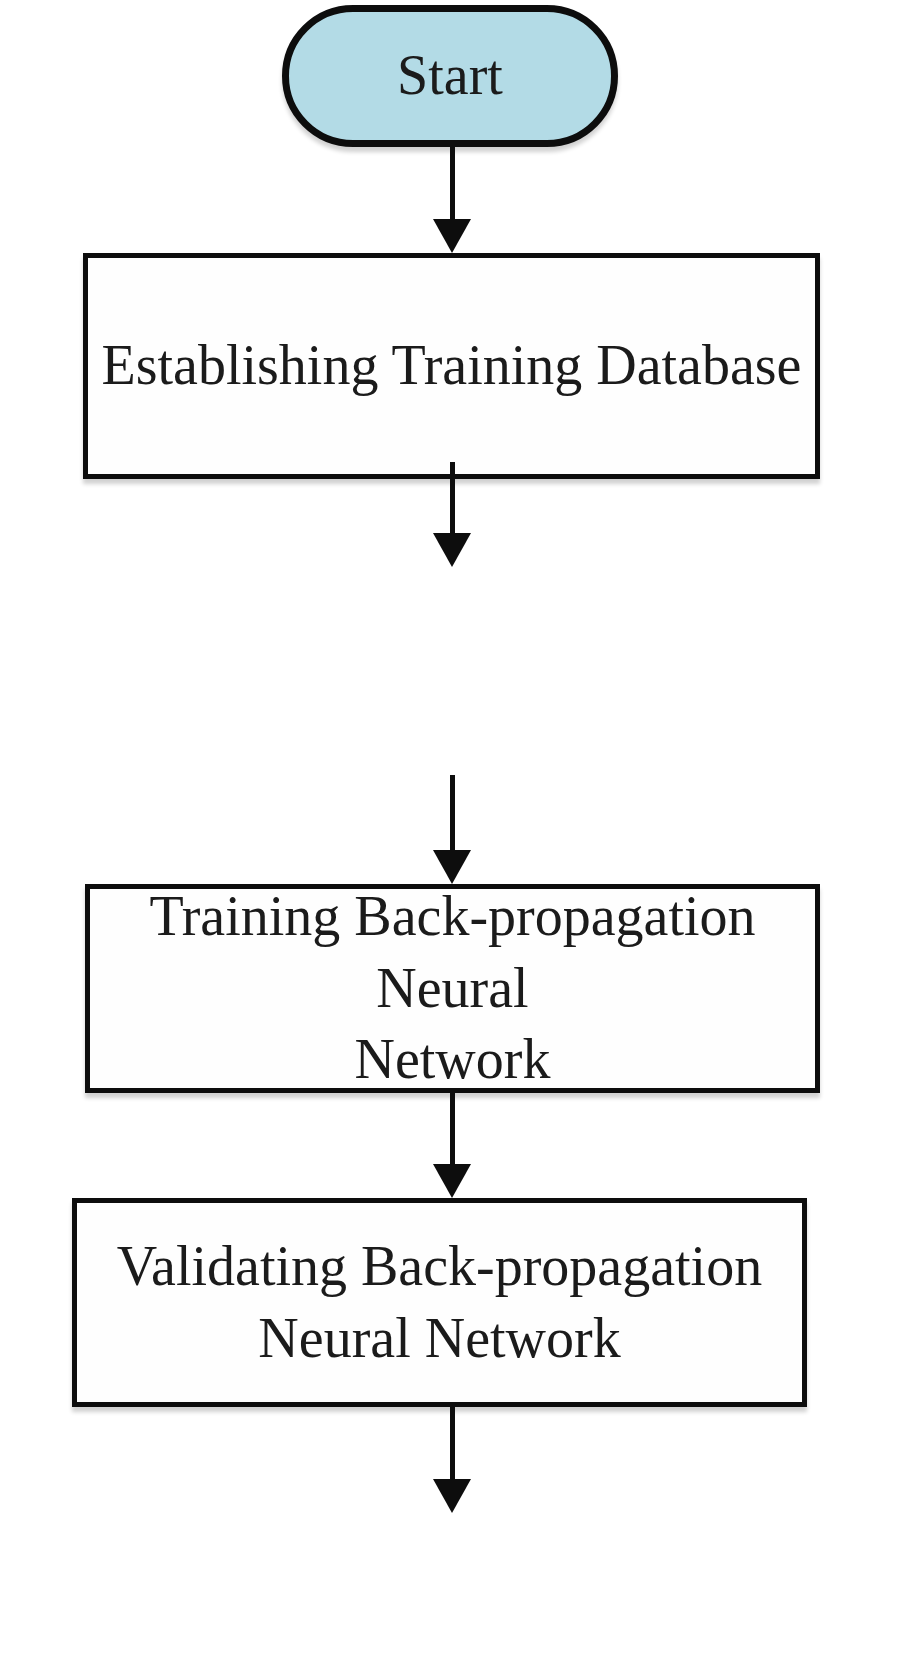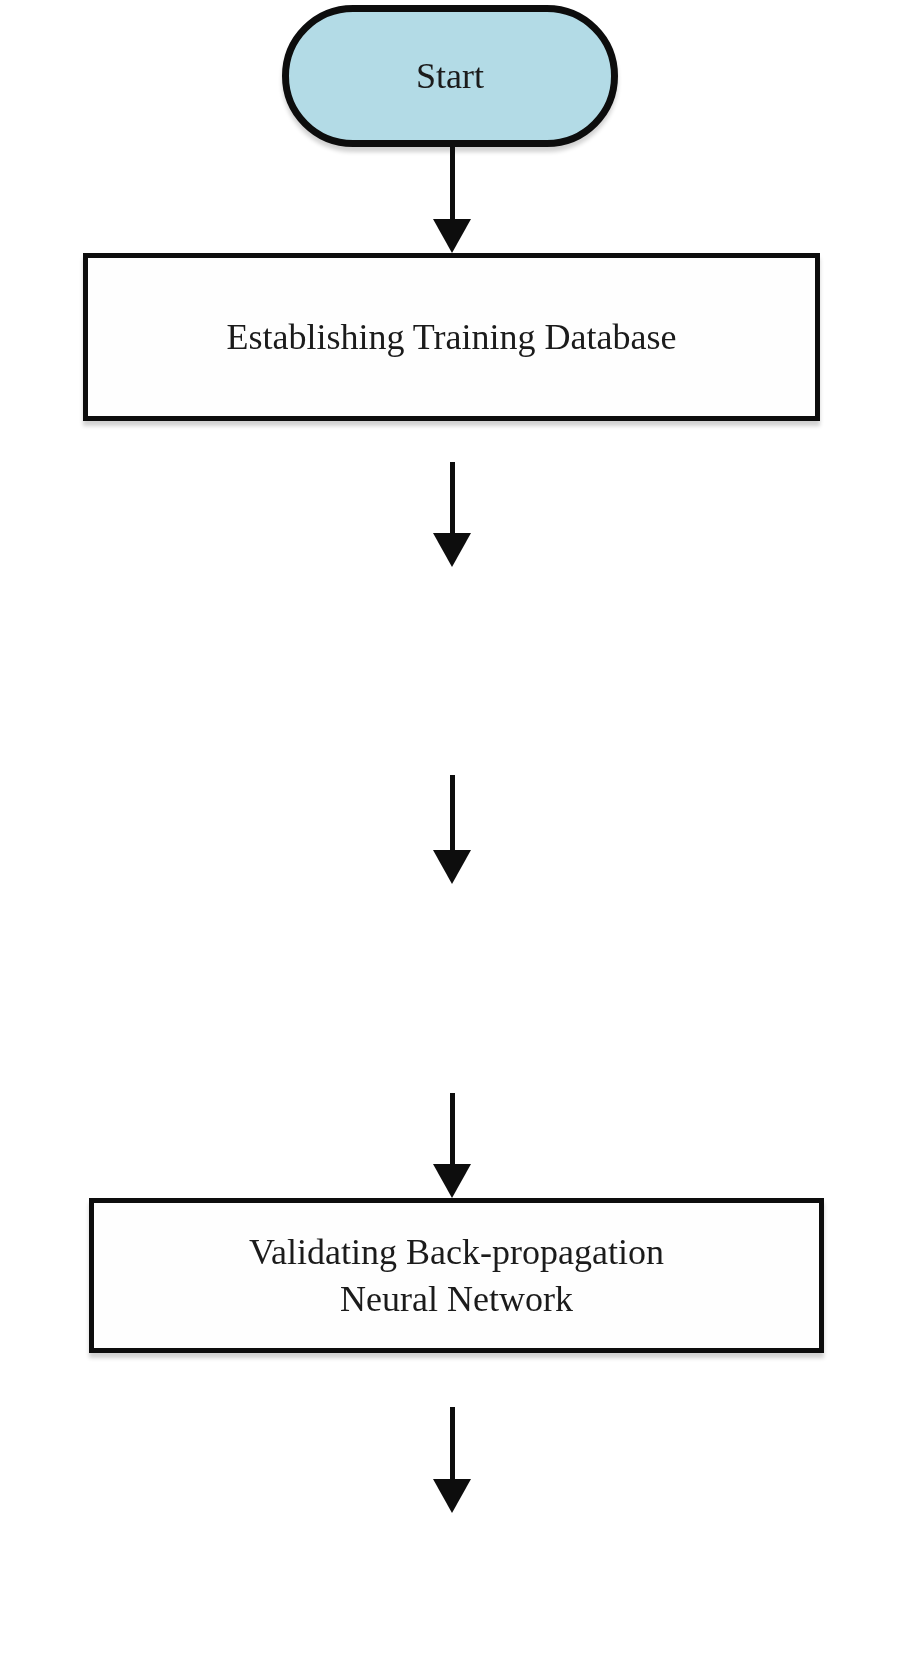--- a/index.html
+++ b/index.html
@@ -13,21 +13,21 @@
   }
   .node {
     position: absolute;
     box-sizing: border-box;
     border: 5px solid var(--stroke, #0d0d0d);
     display: flex;
     align-items: center;
     justify-content: center;
     text-align: center;
     color: var(--text, #1b1b1b);
-    font-size: 36px;
+    font-size: 56px;
     line-height: 1.28;
     box-shadow: 0 5px 4px rgba(0,0,0,0.18);
   }
   .terminal {
     background: var(--terminal-fill, #b3dbe6);
     border-radius: 999px;
     border-width: 7px;
   }
   .process {
     background: var(--process-fill, #fefefe);
@@ -54,42 +54,46 @@
 
   <div class="node terminal" style="left:282px; top:5px; width:336px; height:142px;">
     <span class="label">Start</span>
   </div>
 
   <div>
     <div class="cline" style="left:450px; top:147px; height:74px;"></div>
     <div class="chead" style="left:433px; top:219px;"></div>
   </div>
 
-  <div class="node process" style="left:83px; top:253px; width:737px; height:168px;">
+  <div class="node process" style="left:83px; top:253px; width:737px; height:226px;">
     <span class="label">Establishing Training Database</span>
   </div>
 
   <div>
     <div class="cline" style="left:450px; top:462px; height:73px;"></div>
     <div class="chead" style="left:433px; top:533px;"></div>
   </div>
 
 
   <div>
     <div class="cline" style="left:450px; top:775px; height:77px;"></div>
     <div class="chead" style="left:433px; top:850px;"></div>
   </div>
 
+  <div class="node process" style="left:85px; top:884px; width:735px; height:209px;">
+    <span class="label">Training Back-propagation Neural
+Network</span>
+  </div>
 
   <div>
     <div class="cline" style="left:450px; top:1093px; height:73px;"></div>
     <div class="chead" style="left:433px; top:1164px;"></div>
   </div>
 
-  <div class="node process" style="left:89px; top:1198px; width:735px; height:155px;">
+  <div class="node process" style="left:72px; top:1198px; width:735px; height:209px;">
     <span class="label">Validating Back-propagation
 Neural Network</span>
   </div>
 
   <div>
     <div class="cline" style="left:450px; top:1407px; height:74px;"></div>
     <div class="chead" style="left:433px; top:1479px;"></div>
   </div>
 
 

